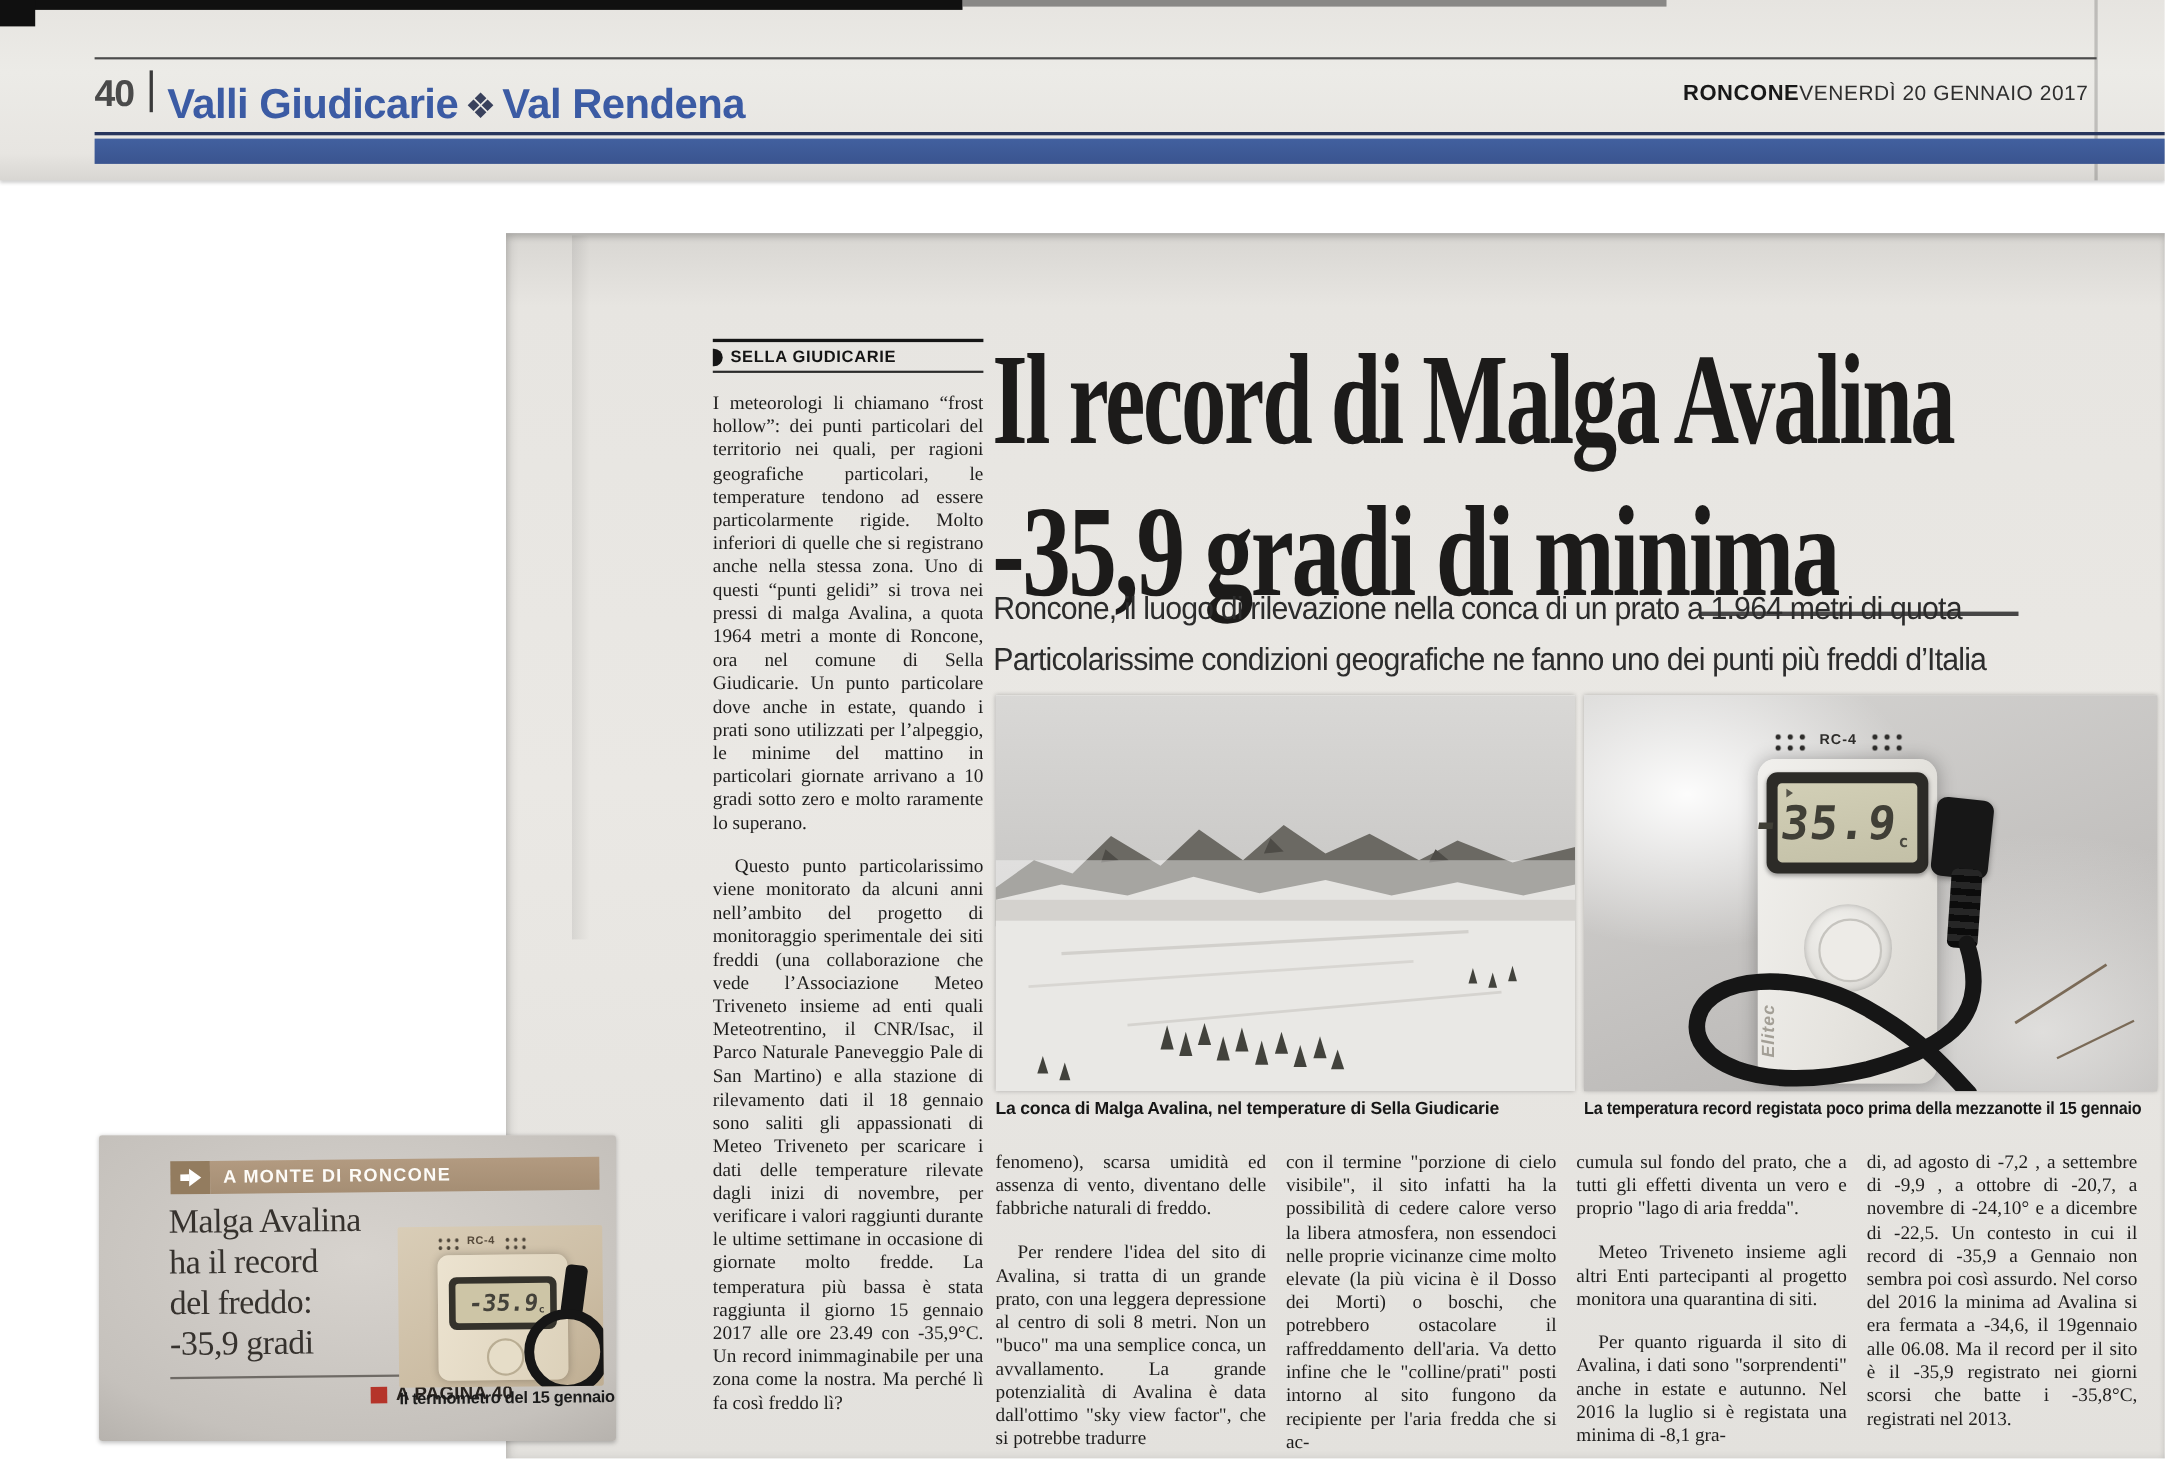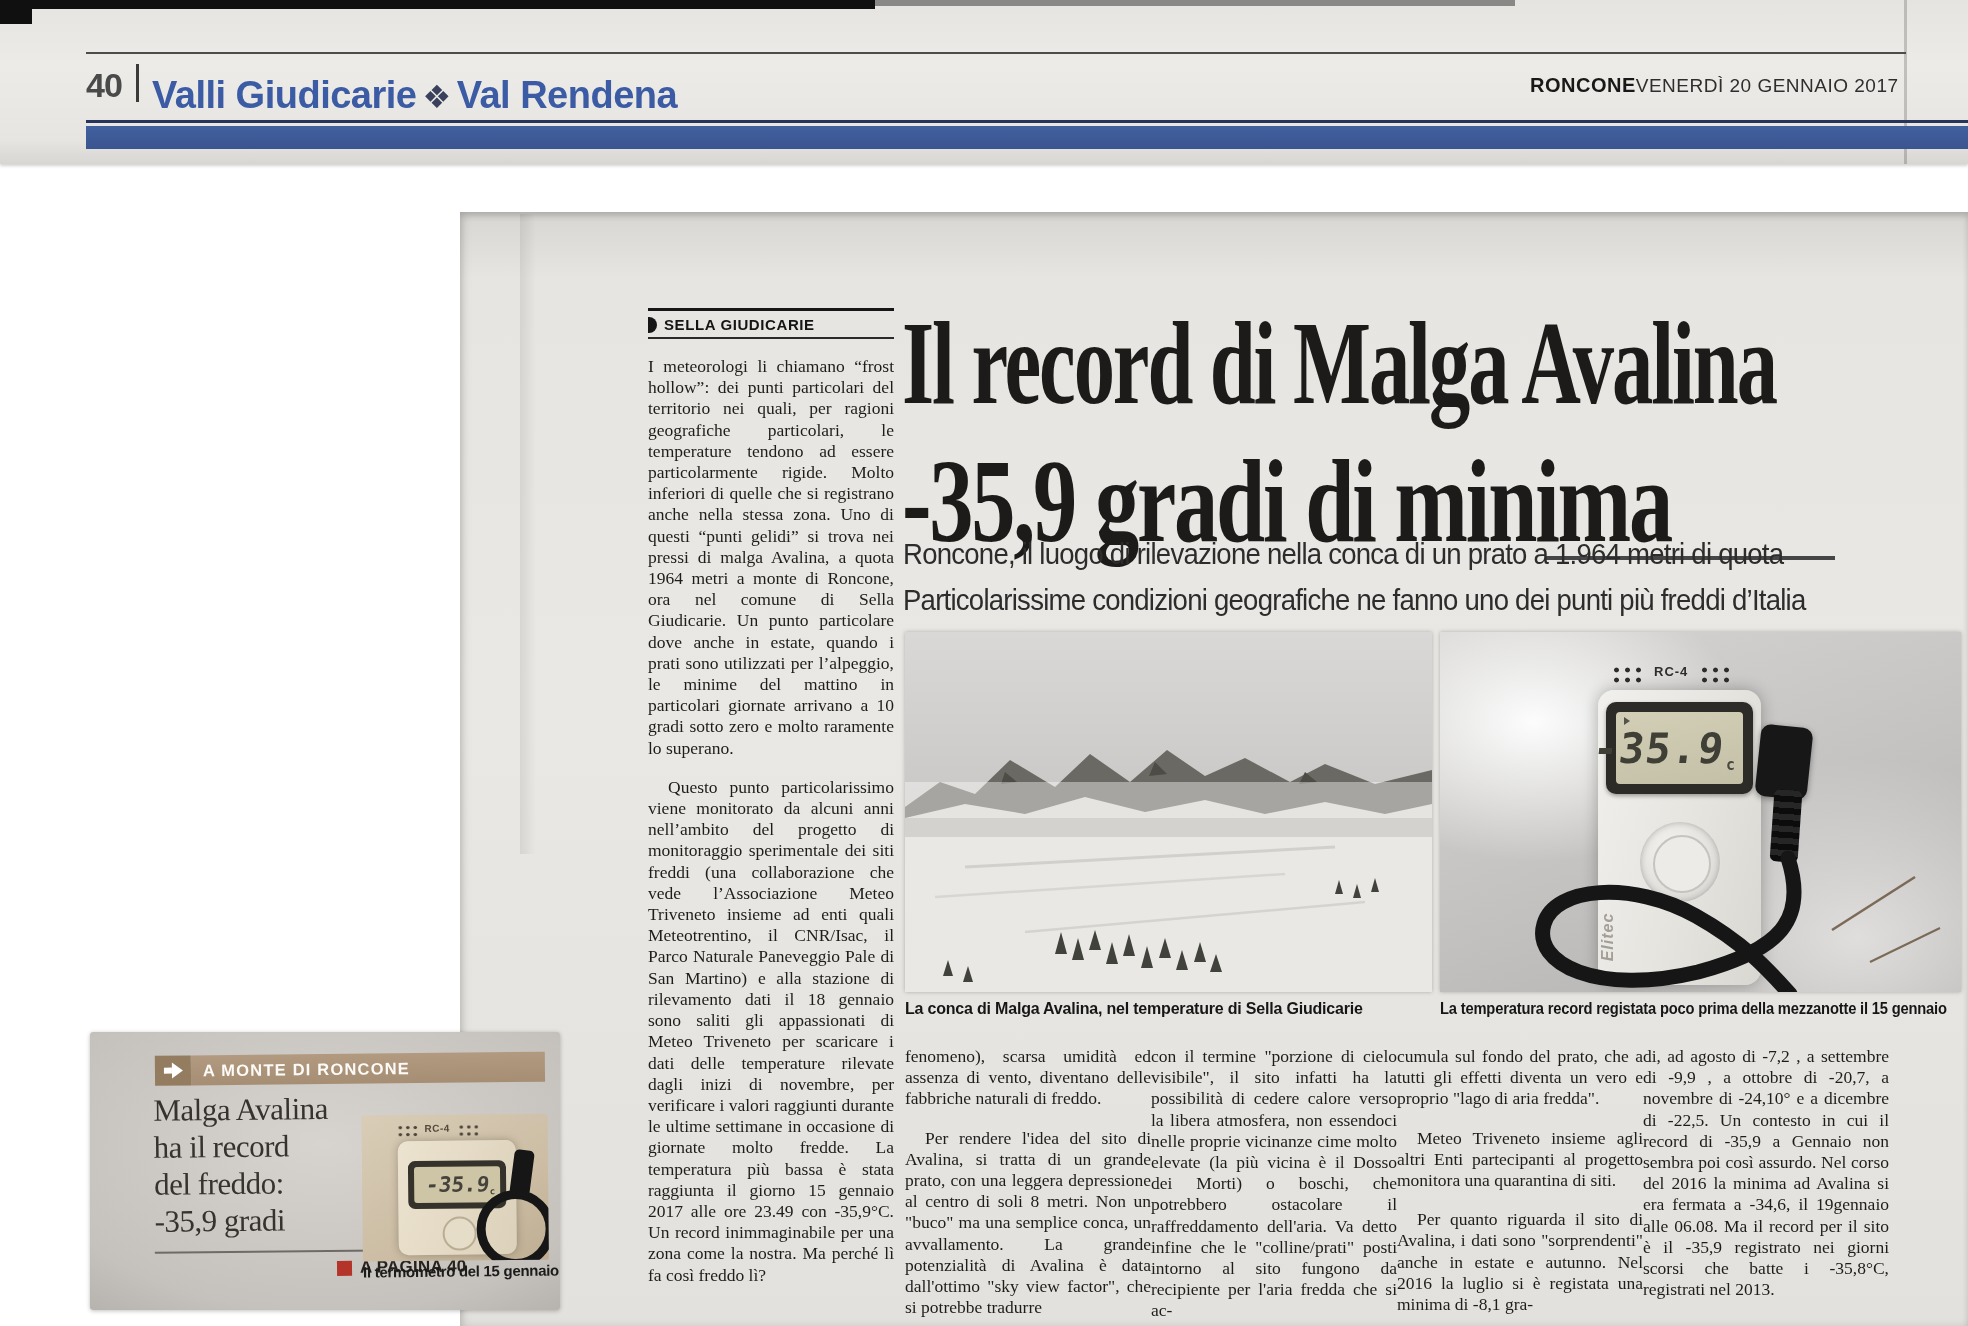--- a/index.html
+++ b/index.html
@@ -52,21 +52,21 @@
   .deck{font-size:29px;color:#2c2c2c;letter-spacing:-0.8px;white-space:nowrap;transform:scaleX(.95);transform-origin:0 0;}
   .deck1{left:903px;top:538px;}
   .deck2{left:903px;top:584px;}
 
   
   .col{width:246px;font-family:"Liberation Serif","DejaVu Serif",serif;font-size:17.5px;
        line-height:21.2px;color:#1e1d1c;text-align:justify;}
   .col p{margin:0;}
   .col p.ind{text-indent:20px;margin-top:18px;}
   .col-first{left:648px;top:356px;width:246px;height:948px;overflow:hidden;}
-  .cols-bottom{left:905px;top:1046px;width:1056px;height:280px;overflow:hidden;display:flex;}
+  .cols-bottom{left:905px;top:1046px;width:1056px;height:280px;overflow:hidden;display:flex;gap:18px;}
 
   
   .photo{overflow:hidden;box-shadow:0 0 4px rgba(0,0,0,.25);}
   .photo-landscape{left:905px;top:632px;width:527px;height:360px;}
   .photo-thermo{left:1440px;top:632px;width:521px;height:360px;
     background:
       radial-gradient(300px 200px at 18% 25%, rgba(255,255,255,.95), rgba(255,255,255,0) 70%),
       radial-gradient(340px 240px at 80% 85%, rgba(230,229,227,.85), rgba(230,229,227,0) 75%),
       linear-gradient(160deg,#d6d5d3 0%,#c2c0be 60%,#b3b1af 100%);}
   .cap{font-weight:bold;font-size:16px;color:#161616;letter-spacing:-0.2px;white-space:nowrap;}

